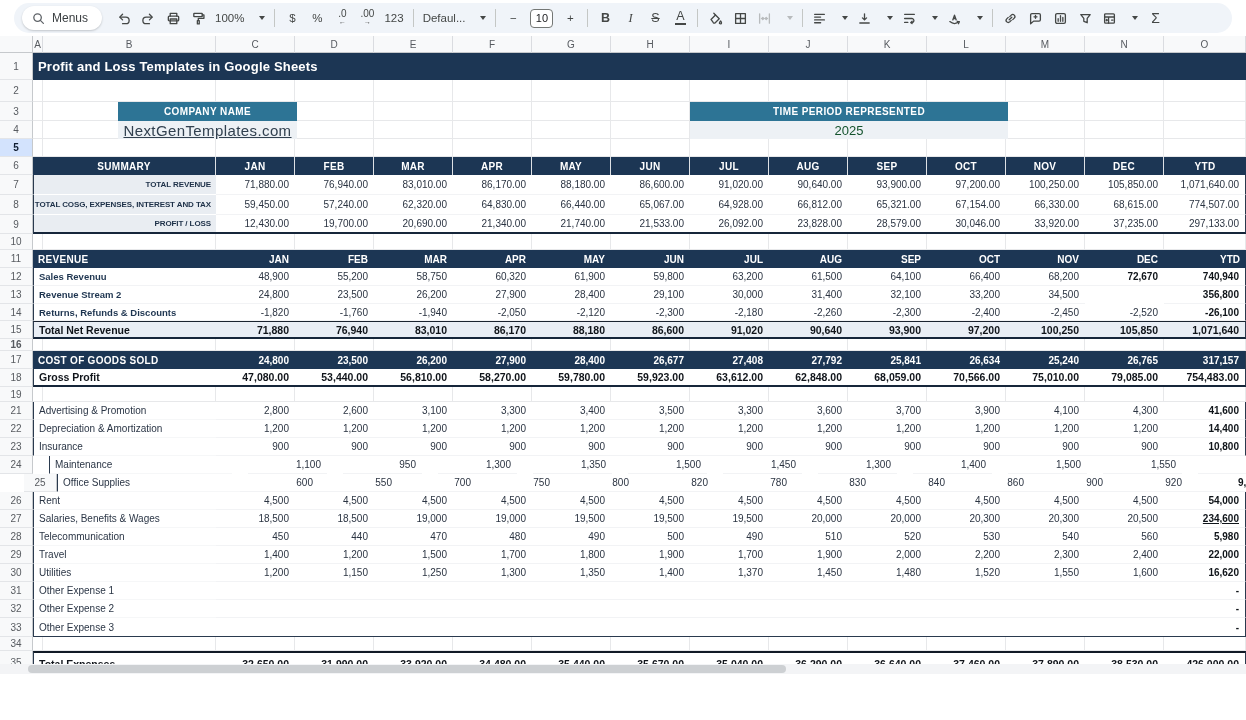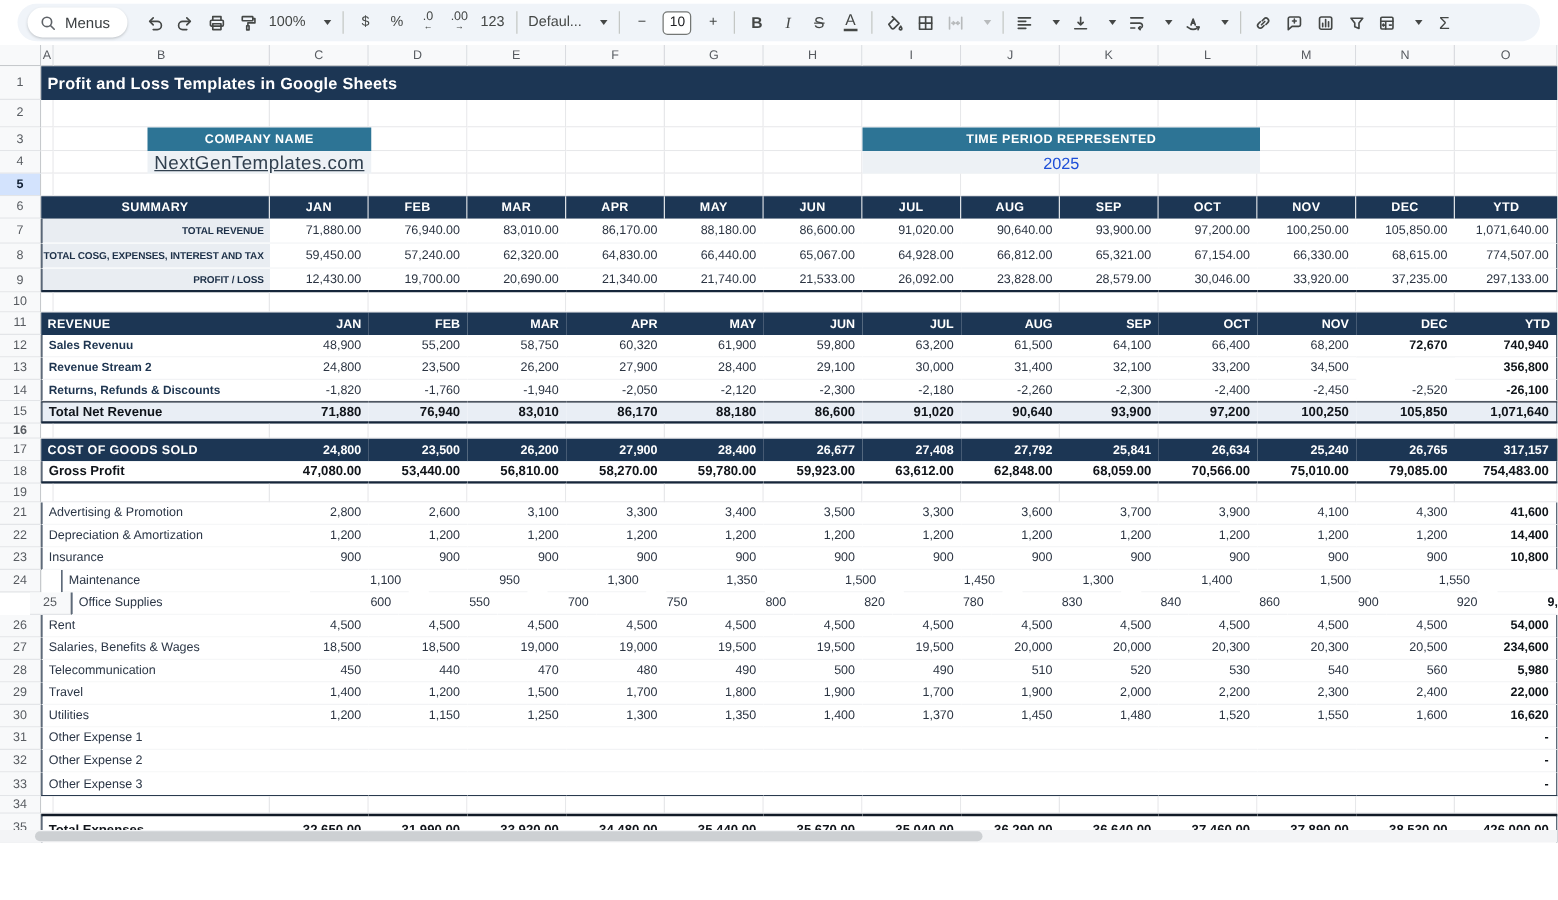--- a/index.html
+++ b/index.html
@@ -76,21 +76,21 @@
   .bl { border-left:1px solid #2a3a4e; }
   .br { border-right:1px solid #2a3a4e !important; }
   .btn { border-top:1px solid #1a2330; }
   .bt2 { border-top:2px solid #111a26; }
   .bb2 { border-bottom:2px solid #16263a !important; }
   .bbn { border-bottom:1px solid #2a3a4e !important; }
 
   .ovl { position:absolute; top:0; bottom:0; display:flex; align-items:center; justify-content:center; }
   .tealh { background:#2d7495; color:#fff; font-weight:bold; font-size:10px; letter-spacing:.4px; }
   .companyv { background:#edf1f5; font-size:15px; color:#31404f; text-decoration:underline; letter-spacing:.4px; }
-  .periodv { background:#edf1f5; font-size:13px; color:#1d4ed8; }
+  .periodv { background:#edf1f5; font-size:13px; color:#14532d; }
 
   .hstrack { position:absolute; left:0; right:0; bottom:0; height:10px; background:#f3f4f6; }
   .hsthumb { position:absolute; left:28px; bottom:1px; width:758px; height:8px; background:#cdd0d3; border-radius:4px; }
 </style>
 </head>
 <body>
 
 <div id="app">
   <div class="toolbar">
     <div class="tb-pill" id="tbpill">
@@ -753,21 +753,21 @@
           <div class="c val" style="width: 79px;">19,000</div>
           <div class="c val" style="width: 79px;">19,000</div>
           <div class="c val" style="width: 79px;">19,500</div>
           <div class="c val" style="width: 79px;">19,500</div>
           <div class="c val" style="width: 79px;">19,500</div>
           <div class="c val" style="width: 79px;">20,000</div>
           <div class="c val" style="width: 79px;">20,000</div>
           <div class="c val" style="width: 79px;">20,300</div>
           <div class="c val" style="width: 79px;">20,300</div>
           <div class="c val" style="width: 79px;">20,500</div>
-          <div class="c val b br" style="width: 82px;">234,600</div>
+          <div class="c val b br" style="width: 82px; text-decoration: underline;">234,600</div>
         </div>
         <div class="row" style="height: 18px;">
           <div class="c rh">28</div>
           <div class="c elabel bl" style="width: 183px;">Telecommunication</div>
           <div class="c val" style="width: 79px;">450</div>
           <div class="c val" style="width: 79px;">440</div>
           <div class="c val" style="width: 79px;">470</div>
           <div class="c val" style="width: 79px;">480</div>
           <div class="c val" style="width: 79px;">490</div>
           <div class="c val" style="width: 79px;">500</div>

